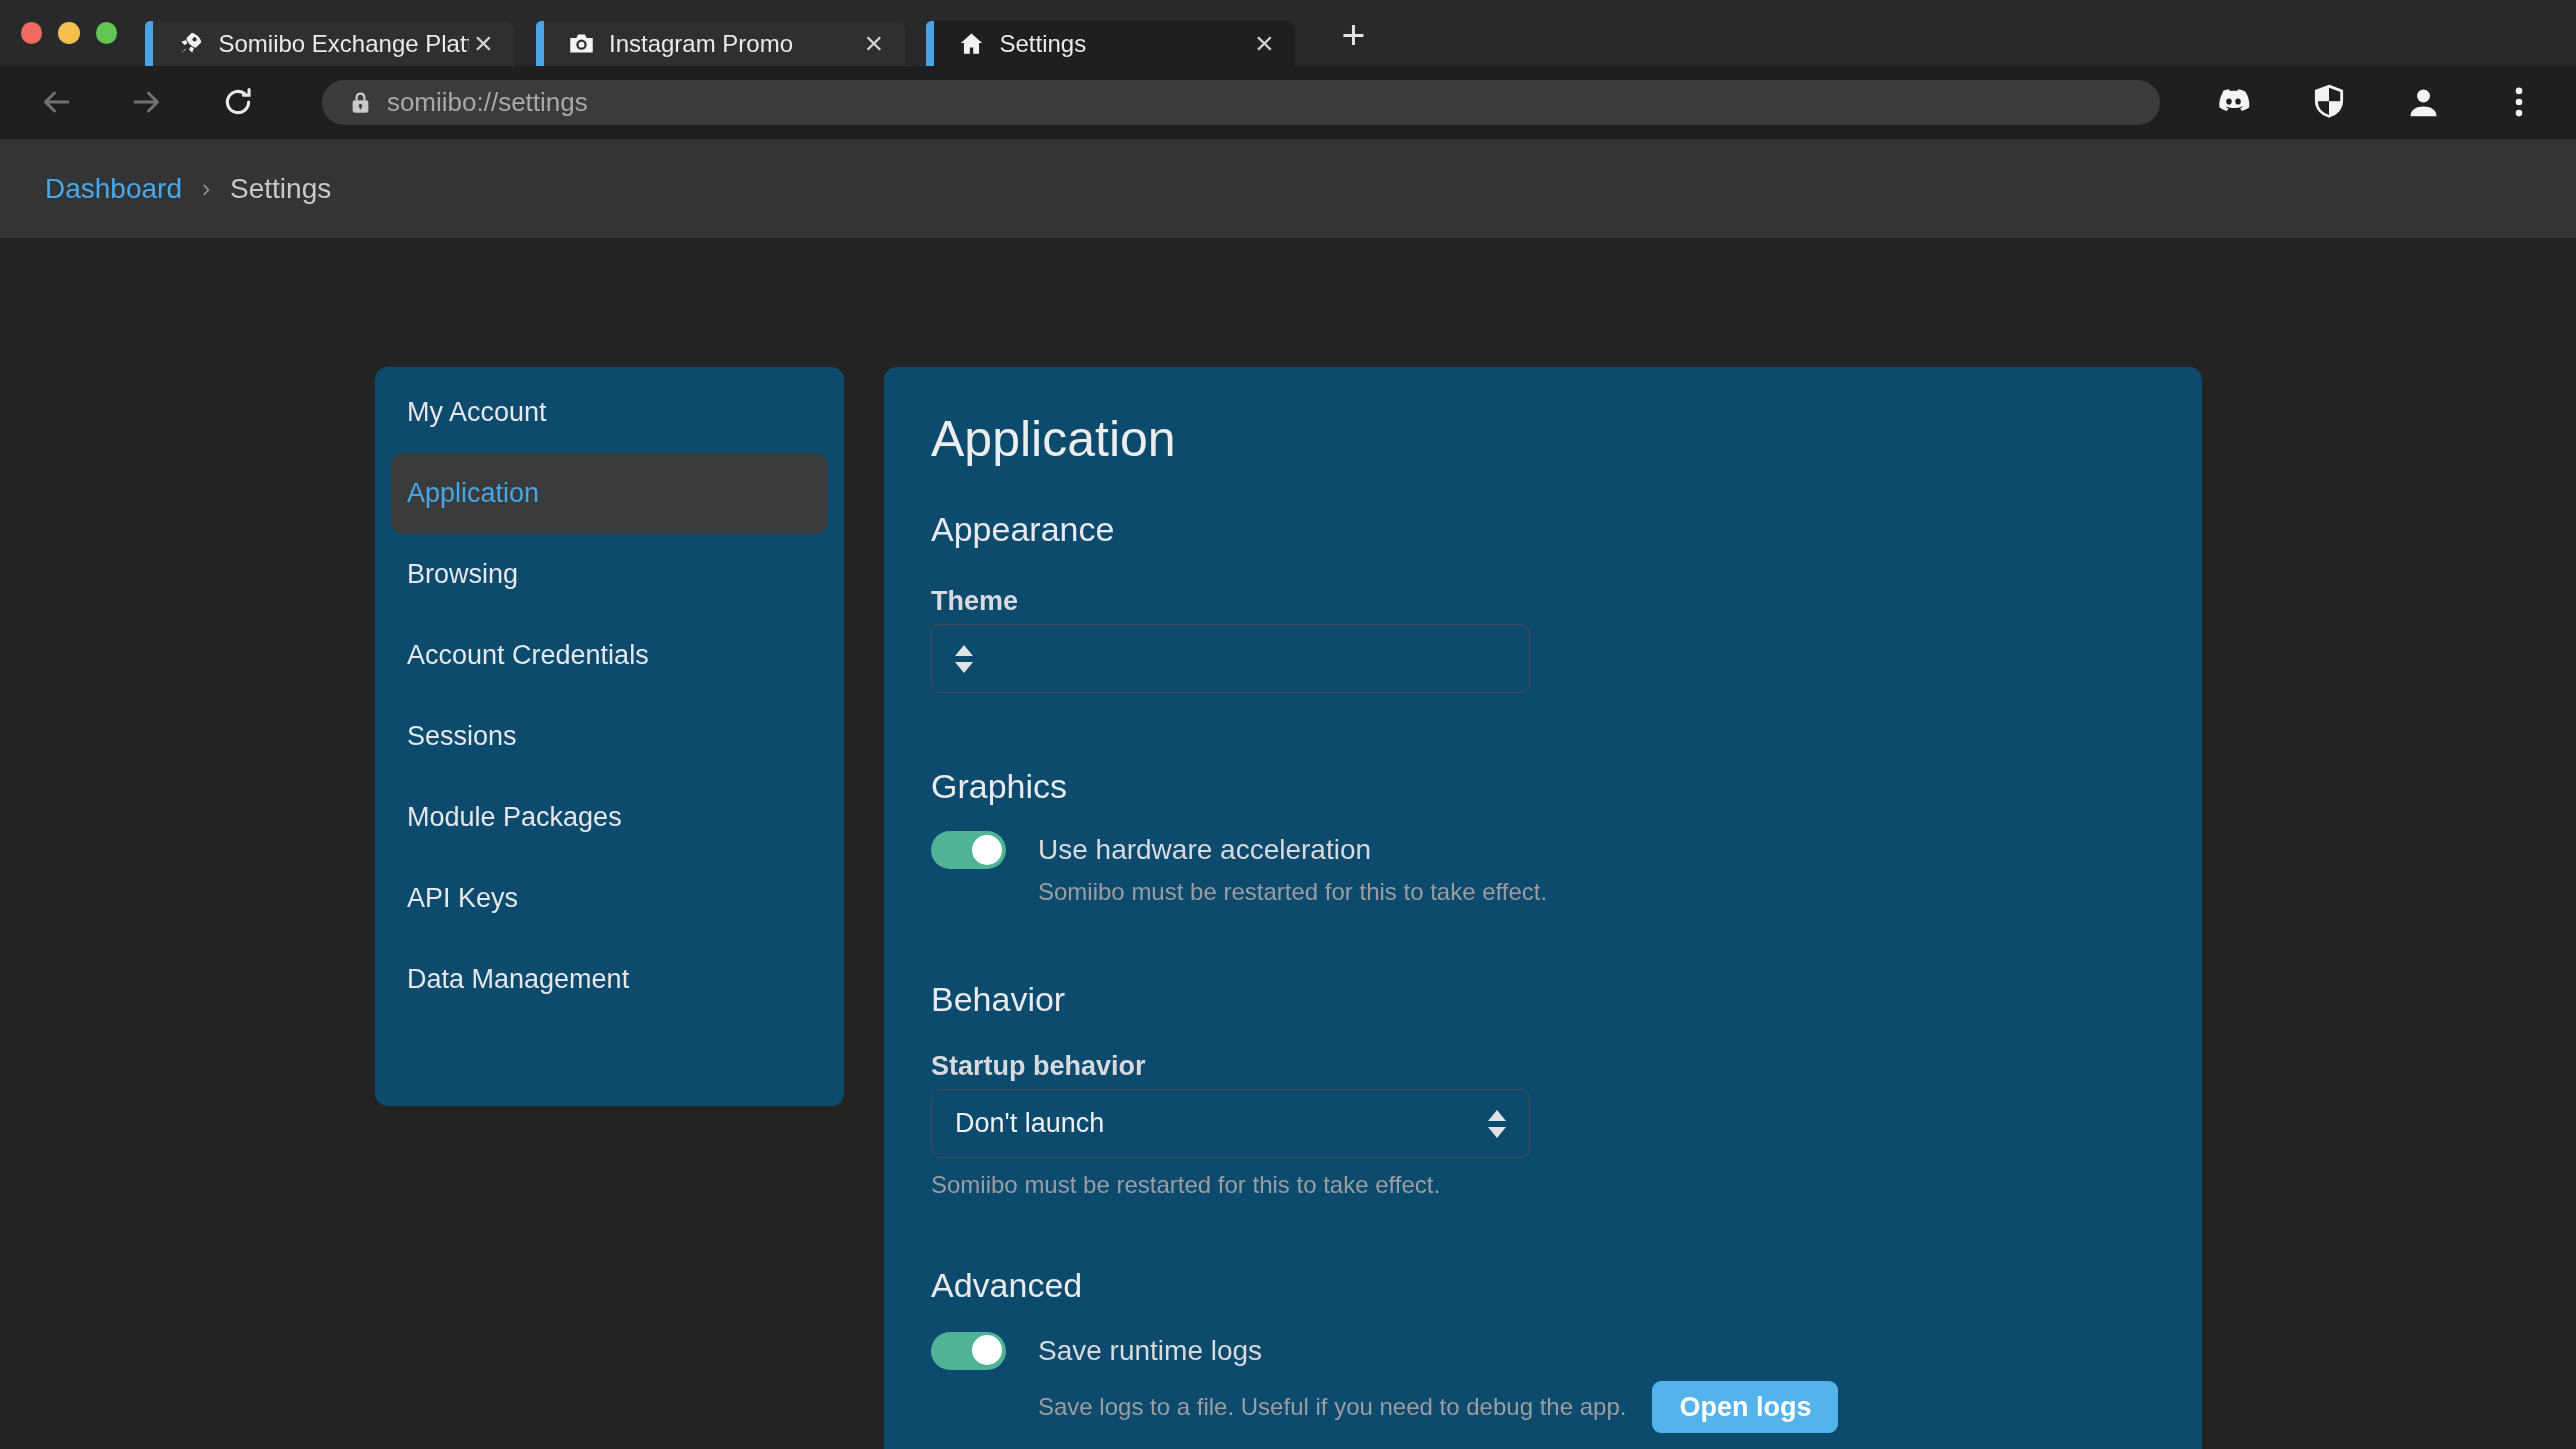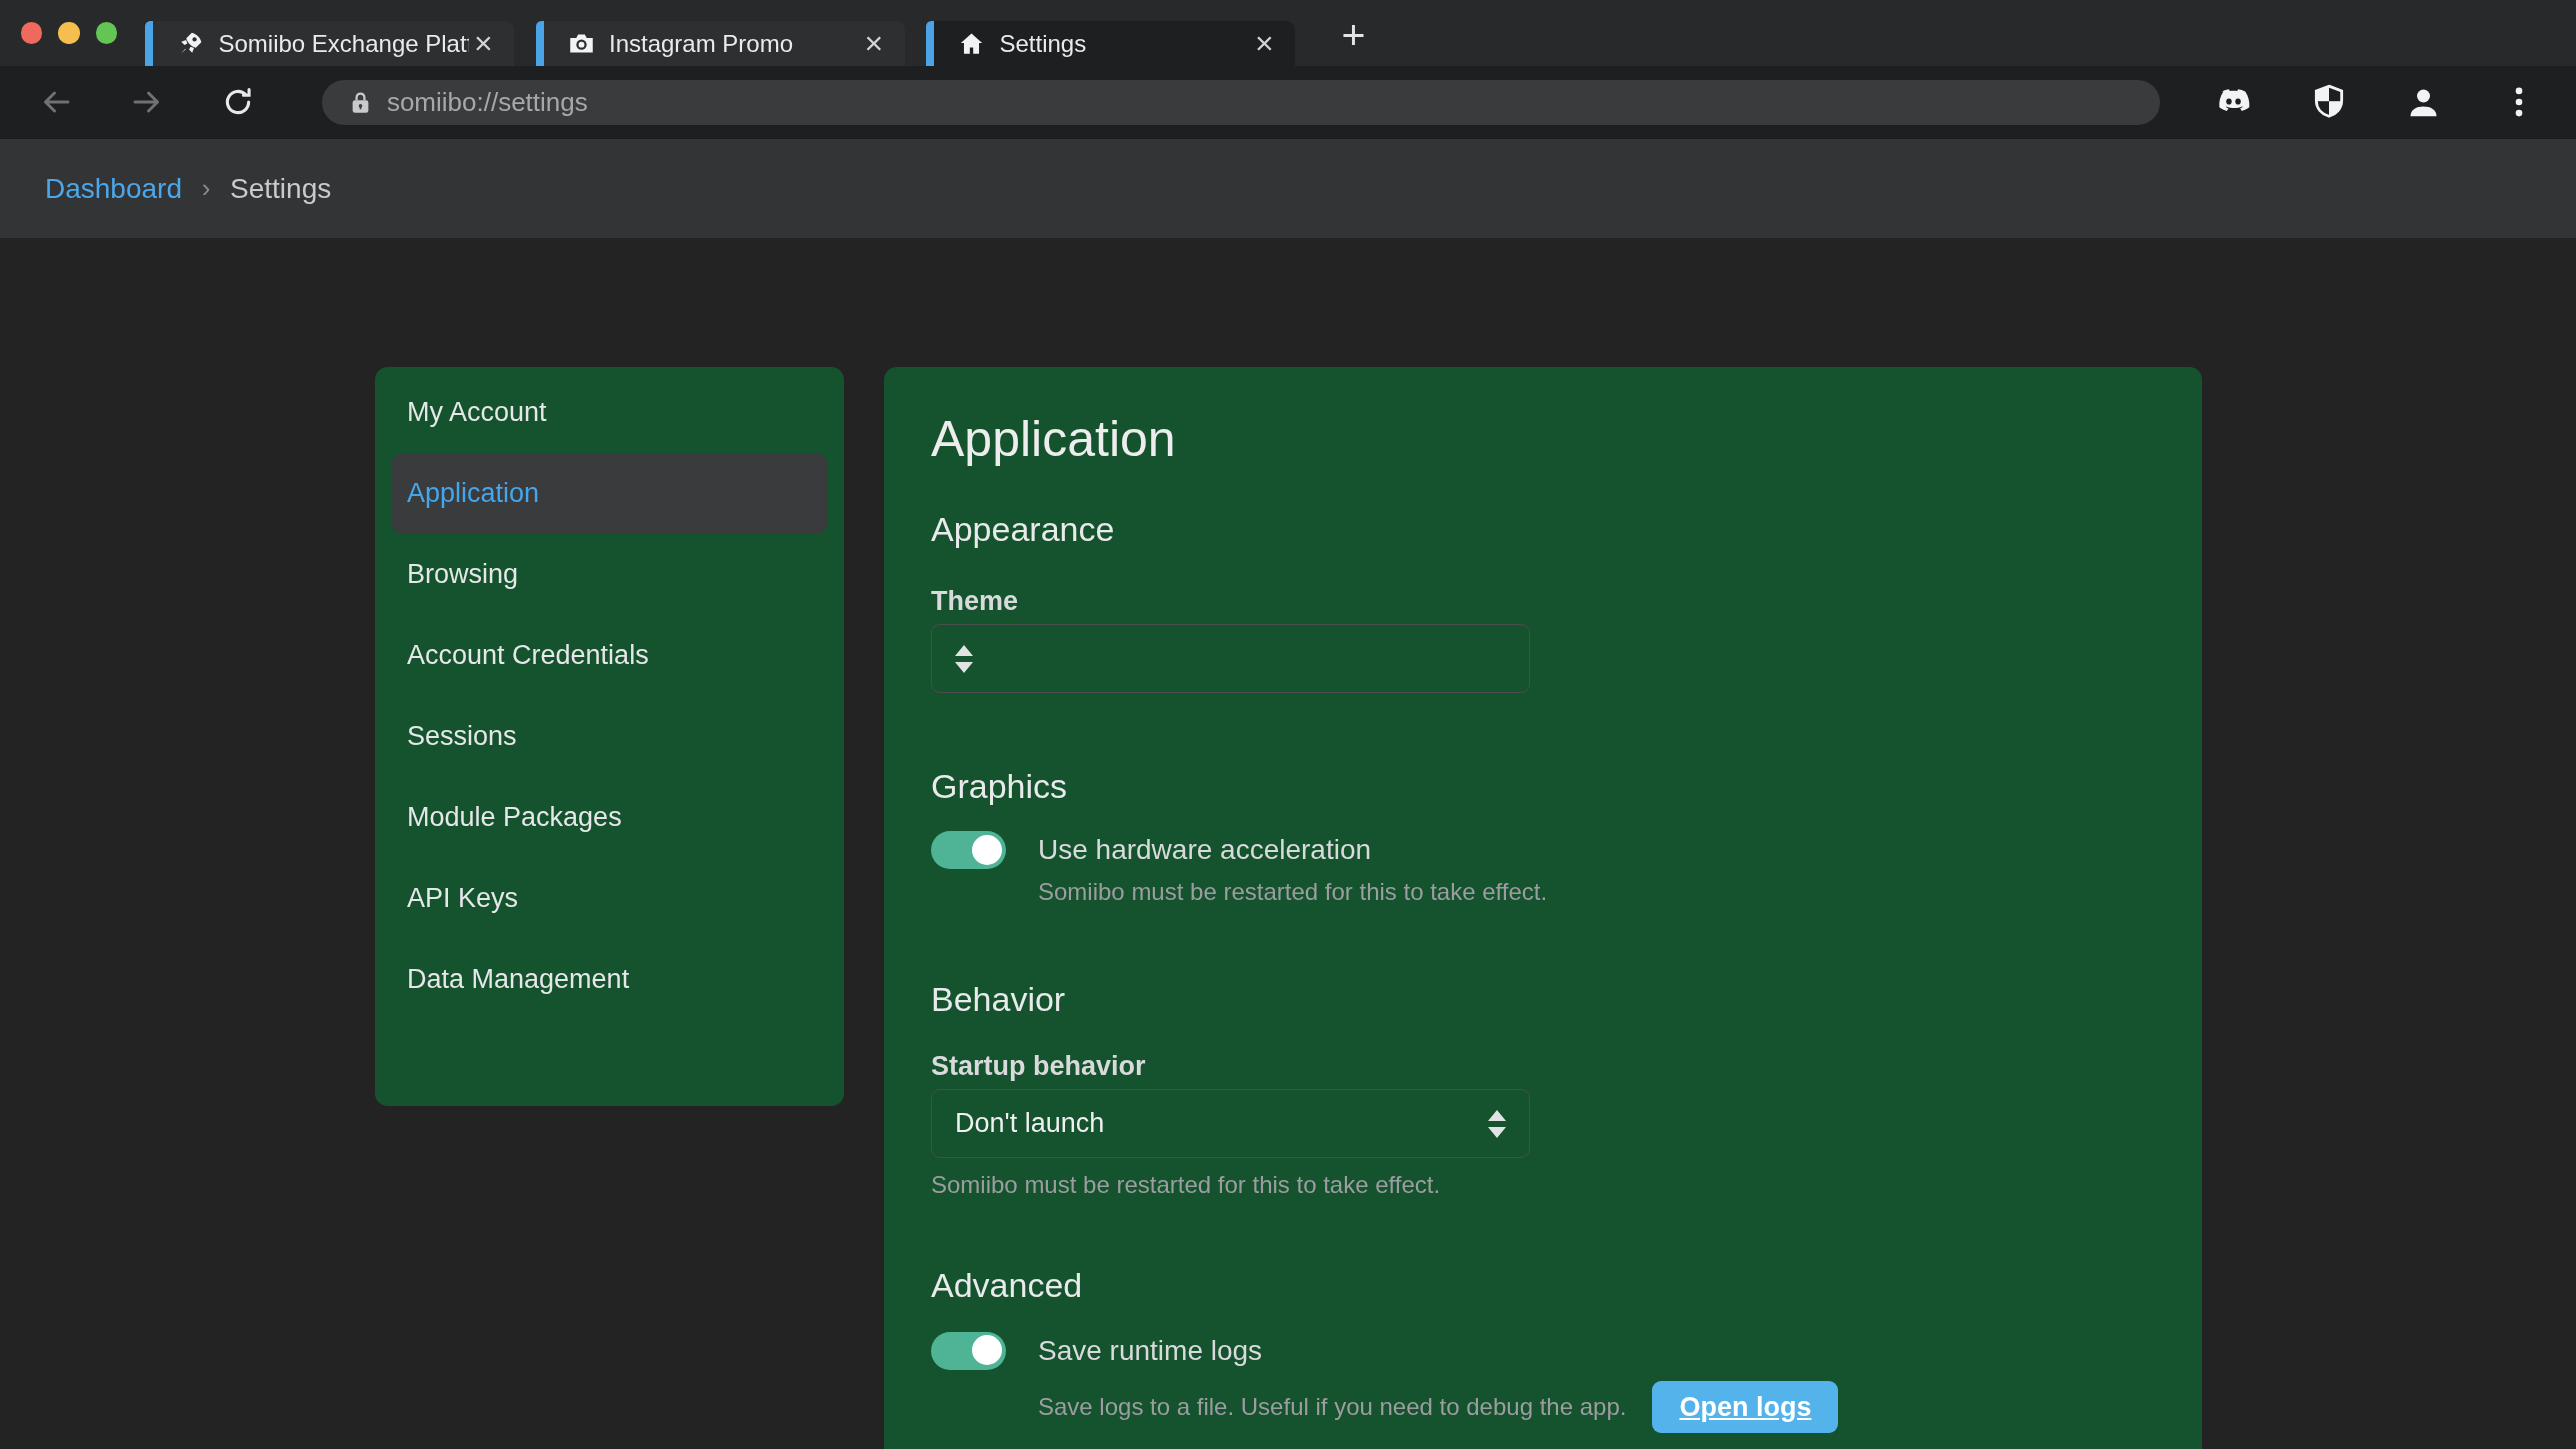--- a/index.html
+++ b/index.html
@@ -45,21 +45,21 @@
   .tool-icon { width:43px; height:43px; display:flex; align-items:center; justify-content:center; flex:none; }
 
   
   .breadcrumb-bar { height:100px; background:#333436; display:flex; align-items:center; padding:0 45px; border-top:0.9px solid #1b1b1c; }
   .crumb-link { color:#4aa7ea; font-size:28px; }
   .crumb-sep { color:#8a8b8d; font-size:26px; margin:0 19.7px; }
   .crumb-current { color:#c9cacc; font-size:28px; }
 
   
   .content { position:relative; height:1211px; background:#232324; }
-  .card { background:#14532d; border-radius:12.5px; position:absolute; }
+  .card { background:#0c4a6e; border-radius:12.5px; position:absolute; }
   .sidebar-card { left:375px; top:129px; width:469px; height:739px; padding:5.4px 0; }
   .side-item {
     height:81px; margin:0 16px; padding-left:16px; border-radius:12.5px;
     display:flex; align-items:center; font-size:27px; color:#e6e7e8;
   }
   .side-item.active { background:#3a3b3c; color:#45a6e9; }
 
   .main-card { left:884px; top:129px; width:1318px; height:1431px; padding:43px 50px 0 47px; }
   .main-card h1 { font-size:50px; font-weight:500; color:#ededee; line-height:58px; }
   .main-card h2 { font-size:34px; font-weight:500; color:#e9eaeb; line-height:39px; }
@@ -87,21 +87,21 @@
   .toggle .knob { position:absolute; top:3.6px; right:3.6px; width:30px; height:30px; border-radius:50%; background:#ffffff; }
   .toggle-label { font-size:28px; color:#d9dadb; }
 
   .helper { font-size:24px; color:#9c9da0; line-height:28px; }
   .helper.indent { margin-left:107px; margin-top:9px; }
   .helper.plain { margin-top:12.5px; }
   .helper-row { margin-top:11.6px; margin-left:107px; display:flex; align-items:center; gap:26px; }
   .btn-primary {
     height:52px; padding:0 27px; background:#55b3ec; color:#ffffff;
     font-size:27px; font-weight:600; border:none; border-radius:9px;
-    display:flex; align-items:center; font-family:inherit;text-decoration:underline;
+    display:flex; align-items:center; font-family:inherit;
   }
 </style>
 </head>
 <body>
 
 <div class="titlebar">
   <div class="traffic">
     <span class="tl-red"></span>
     <span class="tl-yellow"></span>
     <span class="tl-green"></span>

